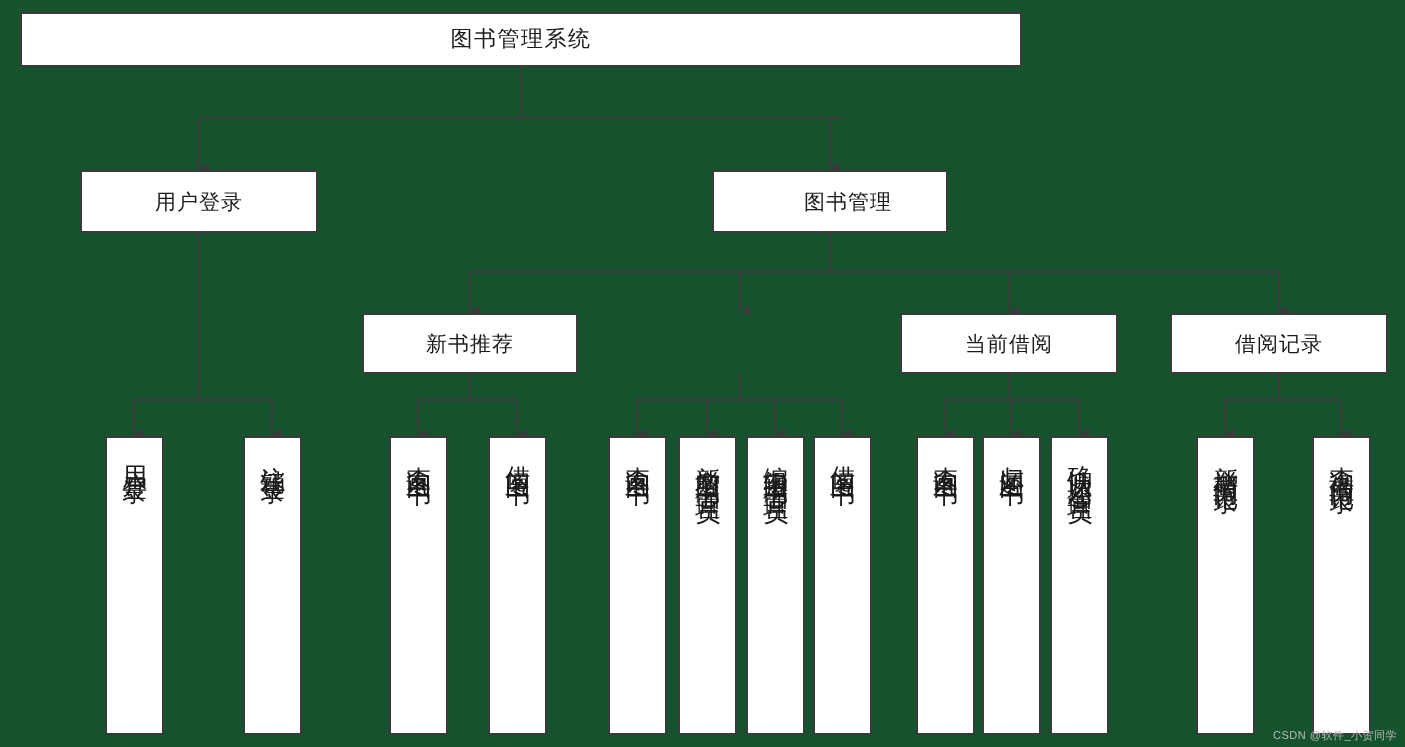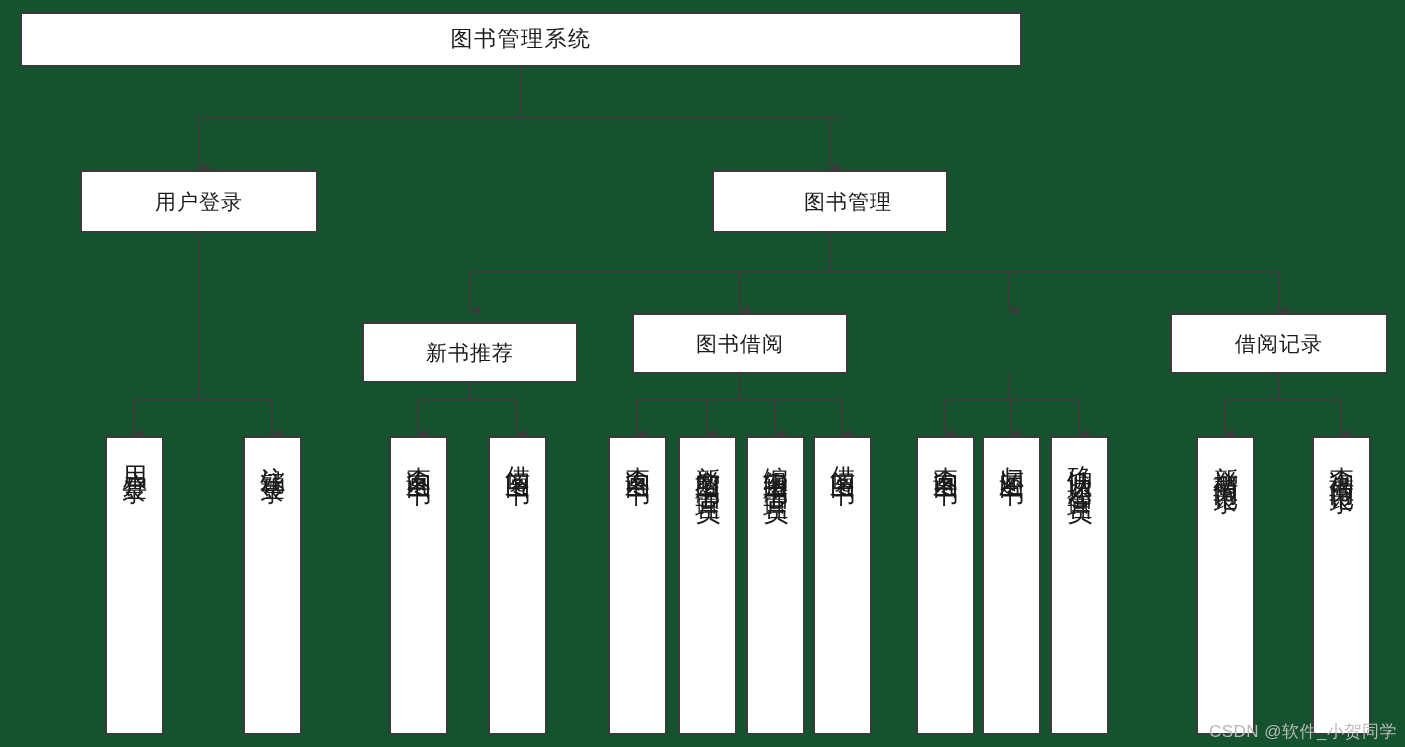--- a/index.html
+++ b/index.html
@@ -44,21 +44,21 @@
     font-size:25px;
     line-height:1.25;
     letter-spacing:5px;
     white-space:nowrap;
   }
 
   .watermark{
     position:absolute;
     right:8px;
     bottom:4px;
-    font-size:17px;
+    font-size:11px;
     color:#b9b9b9;
     letter-spacing:0.5px;
     white-space:nowrap;
     pointer-events:none;
   }
 </style>
 </head>
 <body>
 
 <div id="canvas">
@@ -117,25 +117,25 @@
     <span class="lbl">图书管理系统</span>
   </div>
 
   <div class="node h" style="left:80px;top:170px;width:238px;height:63px;">
     <span class="lbl">用户登录</span>
   </div>
   <div class="node h" style="left:712px;top:170px;width:236px;height:63px;padding-left:36px;">
     <span class="lbl">图书管理</span>
   </div>
 
-  <div class="node h" style="left:362px;top:322px;width:216px;height:61px;justify-content:center;">
+  <div class="node h" style="left:362px;top:313px;width:216px;height:61px;justify-content:center;">
     <span class="lbl">新书推荐</span>
   </div>
-  <div class="node h" style="left:632px;top:313px;width:216px;height:61px;">
-    <span class="lbl">图书借阅</span>
+  <div class="node h" style="left:900px;top:313px;width:218px;height:61px;">
+    <span class="lbl">当前借阅</span>
   </div>
   <div class="node h" style="left:1170px;top:313px;width:218px;height:61px;justify-content:center;">
     <span class="lbl">借阅记录</span>
   </div>
 
   <div class="node v" style="left:105px;top:436px;width:59px;height:299px;">
     <span class="lbl">用户登录</span>
   </div>
   <div class="node v" style="left:243px;top:436px;width:59px;height:299px;">
     <span class="lbl">注销登录</span>

